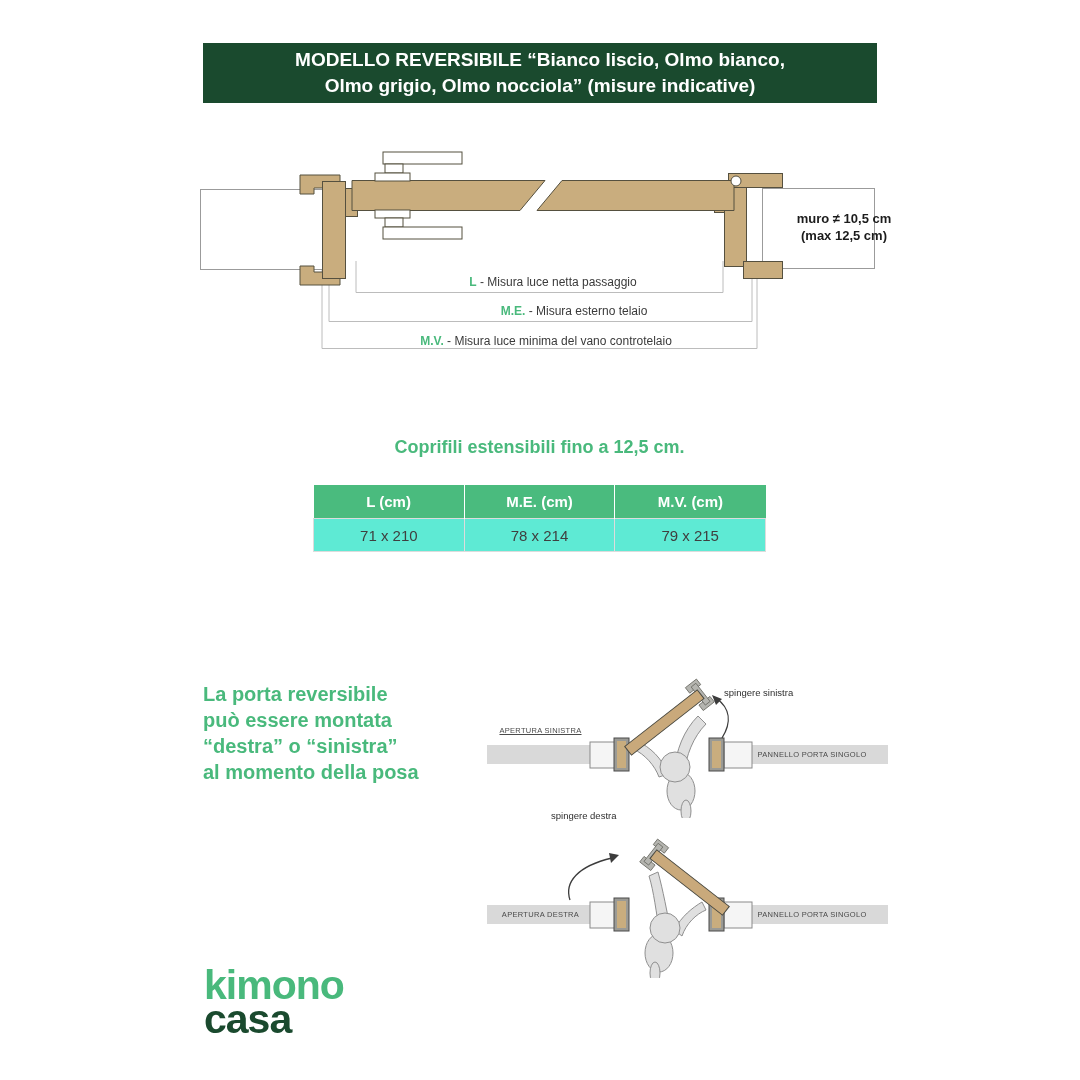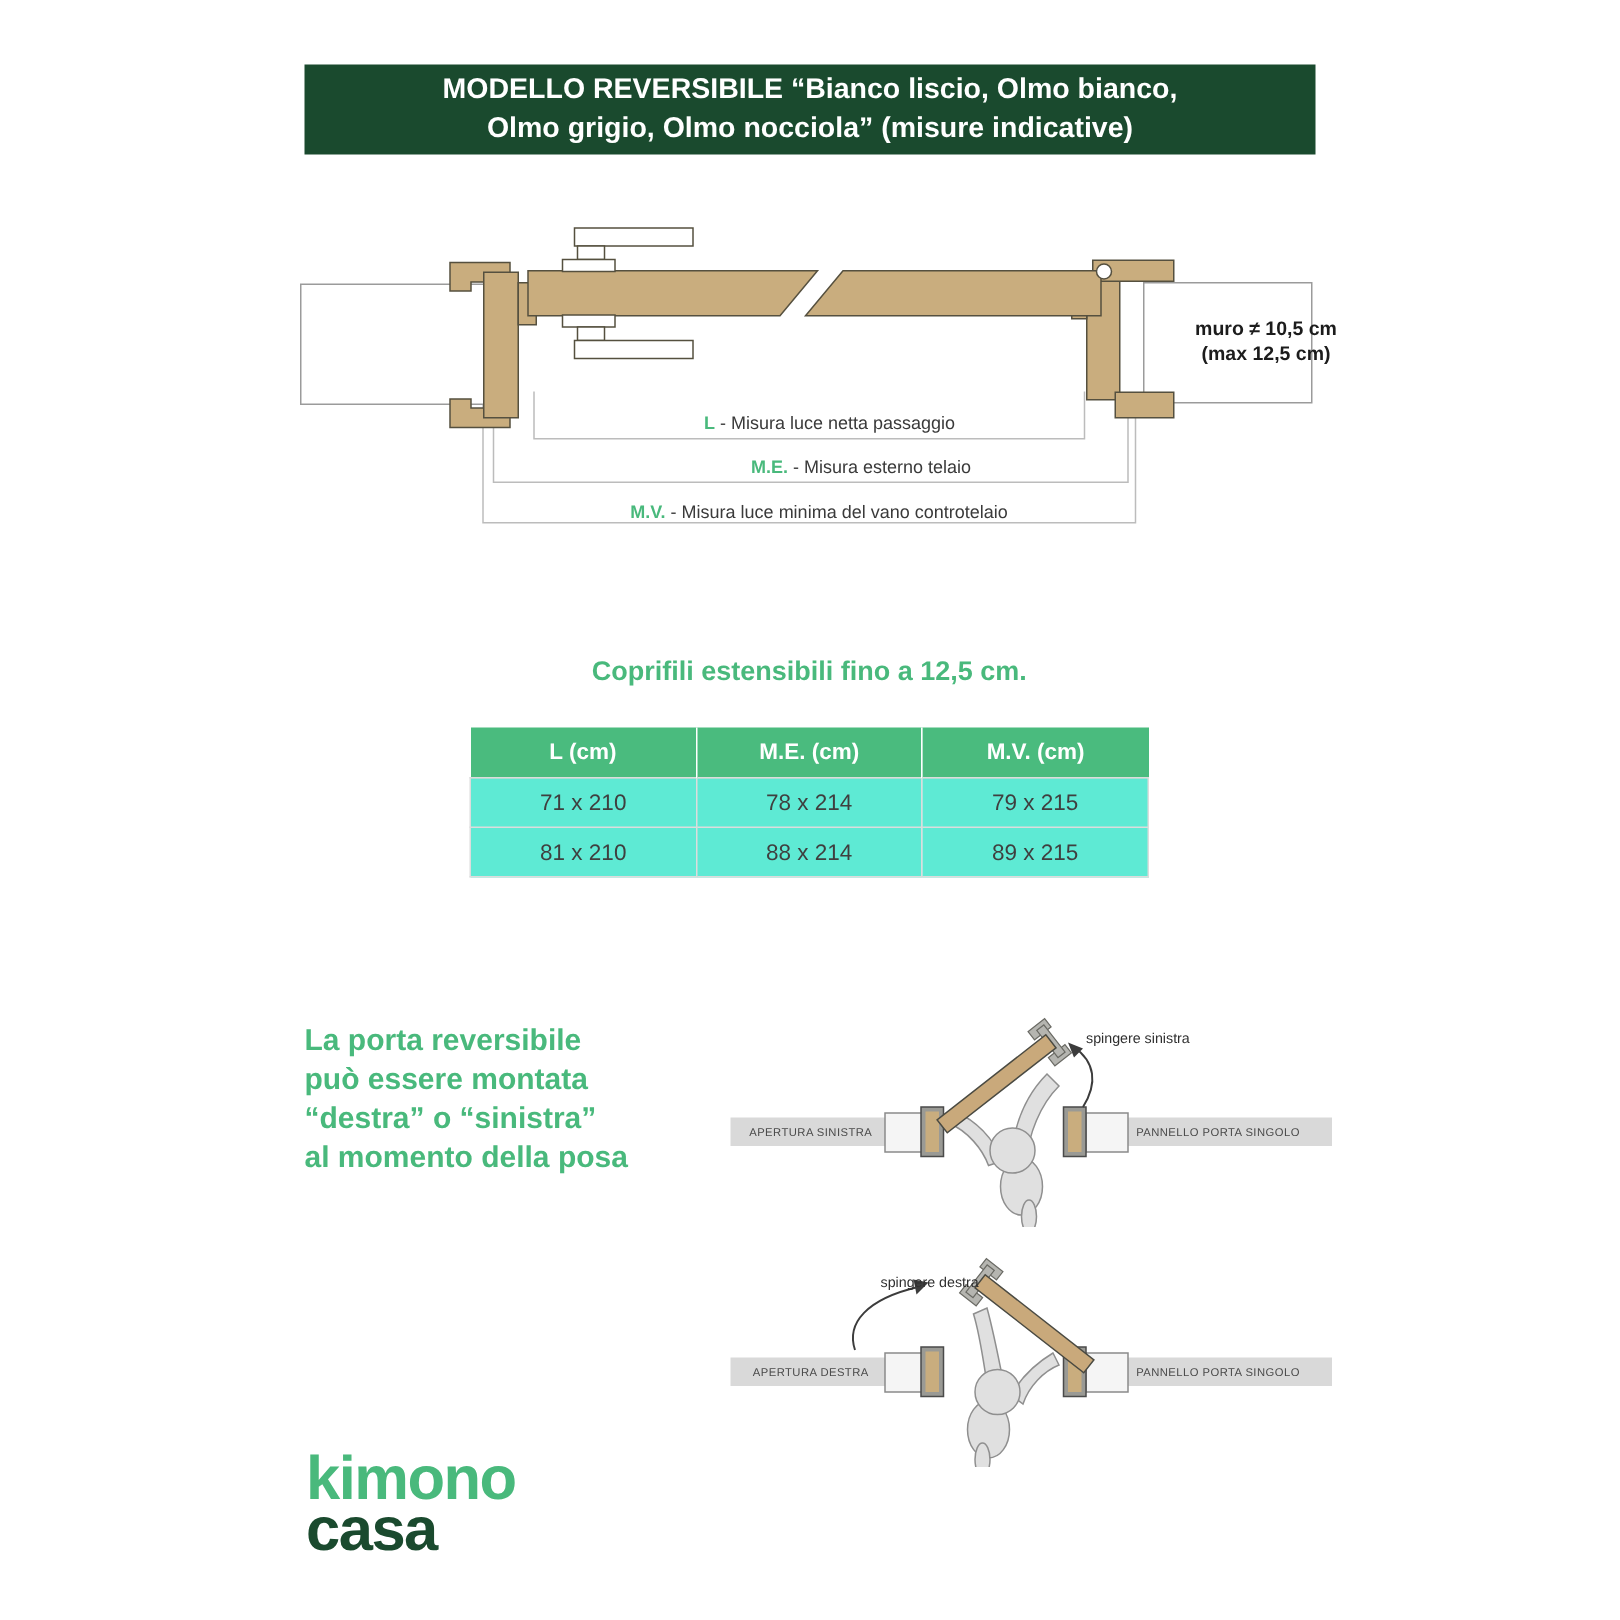--- a/index.html
+++ b/index.html
@@ -123,25 +123,20 @@
         <th>L (cm)</th>
         <th>M.E. (cm)</th>
         <th>M.V. (cm)</th>
       </tr>
     </thead>
     <tbody>
       <tr>
         <td>71 x 210</td>
         <td>78 x 214</td>
         <td>79 x 215</td>
-      </tr>
-      <tr>
-        <td>81 x 210</td>
-        <td>88 x 214</td>
-        <td>89 x 215</td>
       </tr>
     </tbody>
   </table>
 
   <div class="note">
     <div>La porta reversibile</div>
     <div>può essere montata</div>
     <div>“destra” o “sinistra”</div>
     <div>al momento della posa</div>
   </div>
@@ -165,21 +160,21 @@
     <g transform="rotate(-38 152 72)">
       <rect class="hnd" x="234" y="57" width="14" height="7"></rect>
       <rect class="hnd" x="234" y="79" width="14" height="7"></rect>
       <rect class="hnd" x="239" y="60" width="6" height="23"></rect>
       <rect class="door" x="150" y="66" width="92" height="11"></rect>
     </g>
     <path class="arr" d="M244,60 C254,44 252,30 238,20"></path>
     <polygon class="arrh" points="234,17 244,21 238,27"></polygon>
   </svg>
   <div class="push-label" style="left:724px;top:687px;">spingere sinistra</div>
-  <div class="bar-label" style="left:489px;top:745px;width:103px;">APERTURA SINISTRA</div>
+  <div class="bar-label" style="left:489px;top:721px;width:103px;text-decoration:underline;">APERTURA SINISTRA</div>
   <div class="bar-label" style="left:752px;top:745px;width:120px;">PANNELLO PORTA SINGOLO</div>
 
   <svg id="open-dx" class="opensvg" viewBox="0 0 420 140">
     <rect class="bar" x="9" y="67" width="105" height="19"></rect>
     <rect class="bar" x="274" y="67" width="136" height="19"></rect>
     <rect class="wseg" x="112" y="64" width="25" height="26"></rect>
     <rect class="wseg" x="246" y="64" width="28" height="26"></rect>
     <rect class="jout" x="136" y="60" width="15" height="33"></rect>
     <rect class="jtan" x="139" y="63" width="9" height="27"></rect>
     <rect class="jout" x="231" y="60" width="15" height="33"></rect>
@@ -193,21 +188,21 @@
     </g>
     <g transform="rotate(38 246 72)">
       <rect class="hnd" x="150" y="57" width="14" height="7"></rect>
       <rect class="hnd" x="150" y="79" width="14" height="7"></rect>
       <rect class="hnd" x="153" y="60" width="6" height="23"></rect>
       <rect class="door" x="156" y="66" width="92" height="11"></rect>
     </g>
     <path class="arr" d="M92,62 C86,44 100,28 134,20"></path>
     <polygon class="arrh" points="141,17 131,15 133,25"></polygon>
   </svg>
-  <div class="push-label" style="left:551px;top:850px;margin-left:36px;">spingere destra</div>
+  <div class="push-label" style="left:551px;top:810px;">spingere destra</div>
   <div class="bar-label" style="left:489px;top:905px;width:103px;">APERTURA DESTRA</div>
   <div class="bar-label" style="left:752px;top:905px;width:120px;">PANNELLO PORTA SINGOLO</div>
 
   <div class="logo">
     <div class="w1">kimono</div>
     <div class="w2">casa</div>
   </div>
 
 </div>
 

